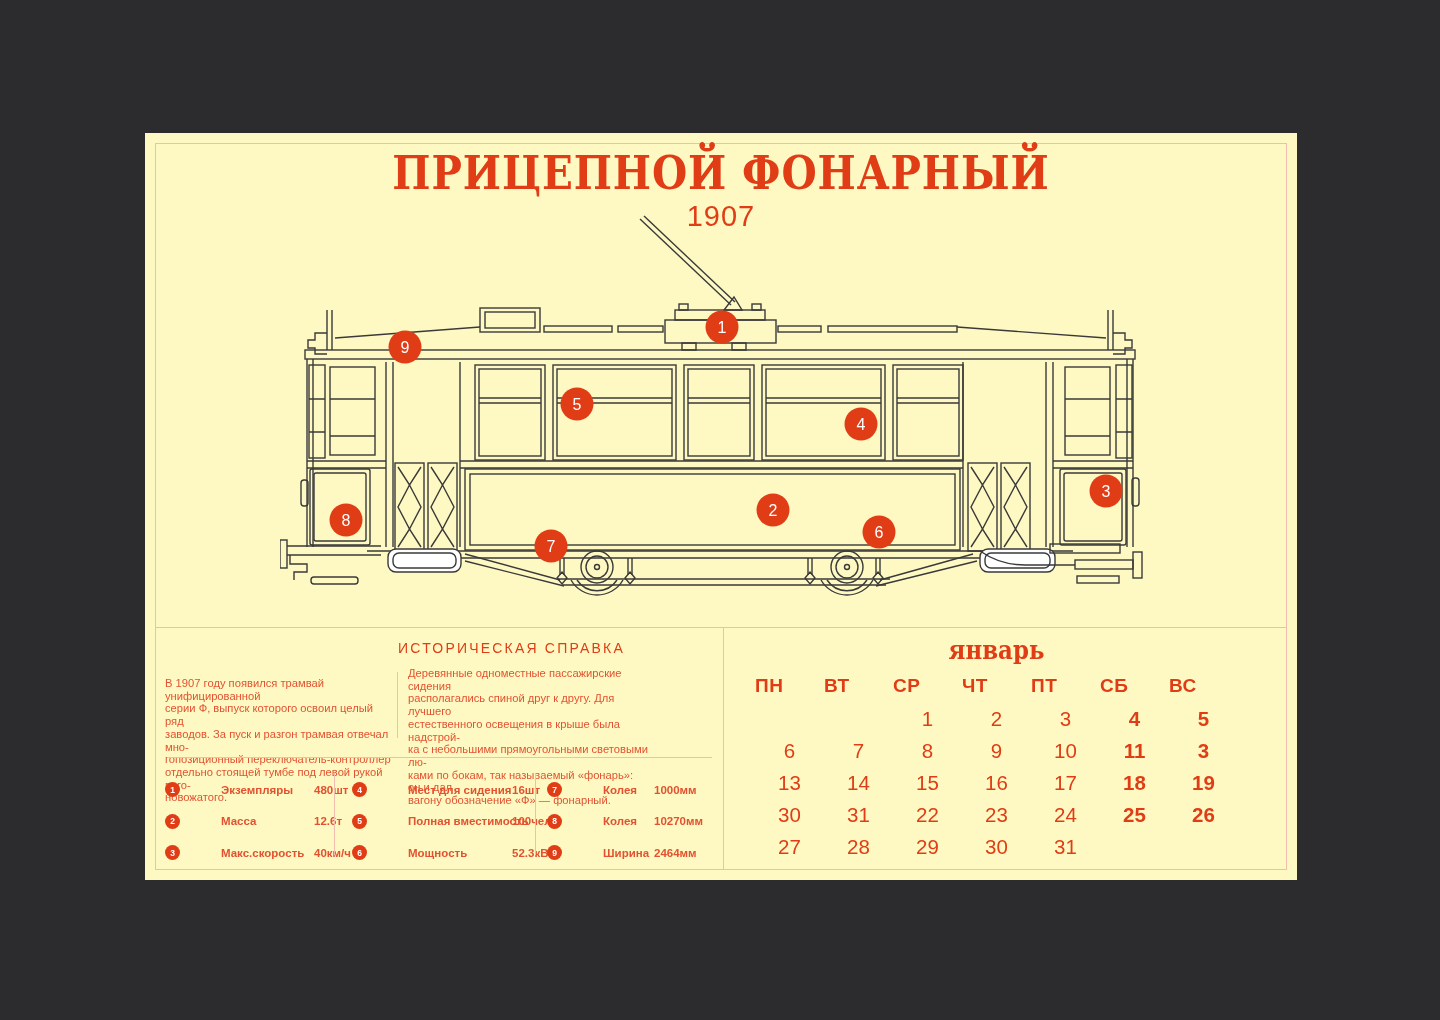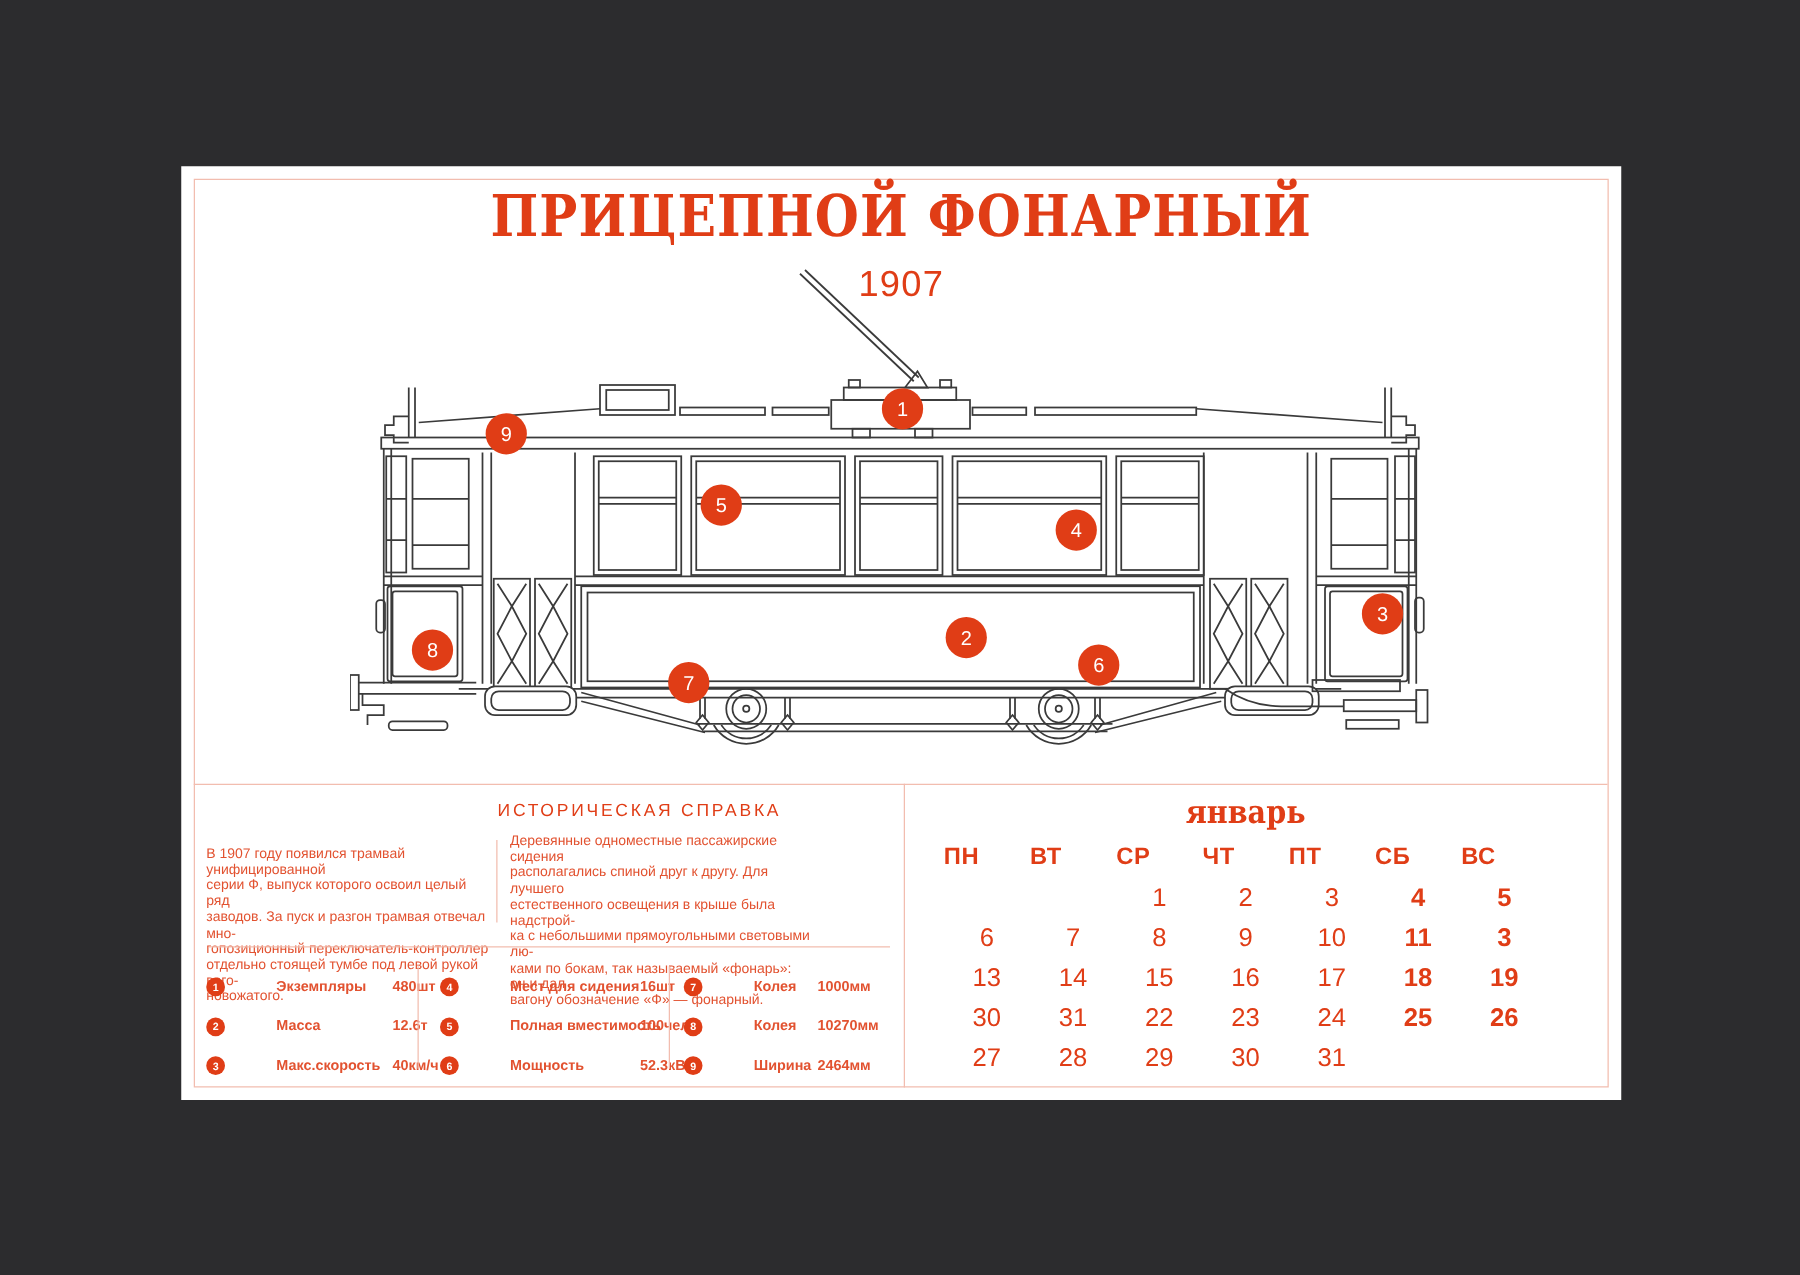--- a/index.html
+++ b/index.html
@@ -12,38 +12,38 @@
   *{margin:0;padding:0;box-sizing:border-box;}
   html,body{width:1440px;height:1020px;}
   body{
     background:var(--bg);
     font-family:"Liberation Sans",sans-serif;
     position:relative;
     overflow:hidden;
   }
   .card{
     position:absolute;left:145px;top:133px;width:1152px;height:747px;
-    background:#ffffff;
+    background:#fef9c3;
   }
   .inner-border{
     position:absolute;inset:10px;border:1px solid var(--soft);pointer-events:none;
   }
   .poster-title{
     position:absolute;left:0;top:17px;width:100%;
     text-align:center;
     font-family:"DejaVu Serif",serif;
     font-weight:700;
     font-size:46px;line-height:46px;
     color:var(--accent);
     transform:scaleX(.88);
     letter-spacing:1px;
     white-space:nowrap;
   }
   .poster-year{
-    position:absolute;left:0;top:80px;width:100%;
+    position:absolute;left:0;top:68px;width:100%;
     text-align:center;
     font-size:29px;line-height:30px;font-weight:400;
     color:var(--accent);
     letter-spacing:1px;
   }
   svg.tram{position:absolute;left:135px;top:82px;}
   .div-h{position:absolute;left:10px;top:494px;width:1131px;height:1px;background:var(--soft);}
   .div-v{position:absolute;left:578px;top:494px;width:1px;height:243px;background:var(--soft);}
 
   

